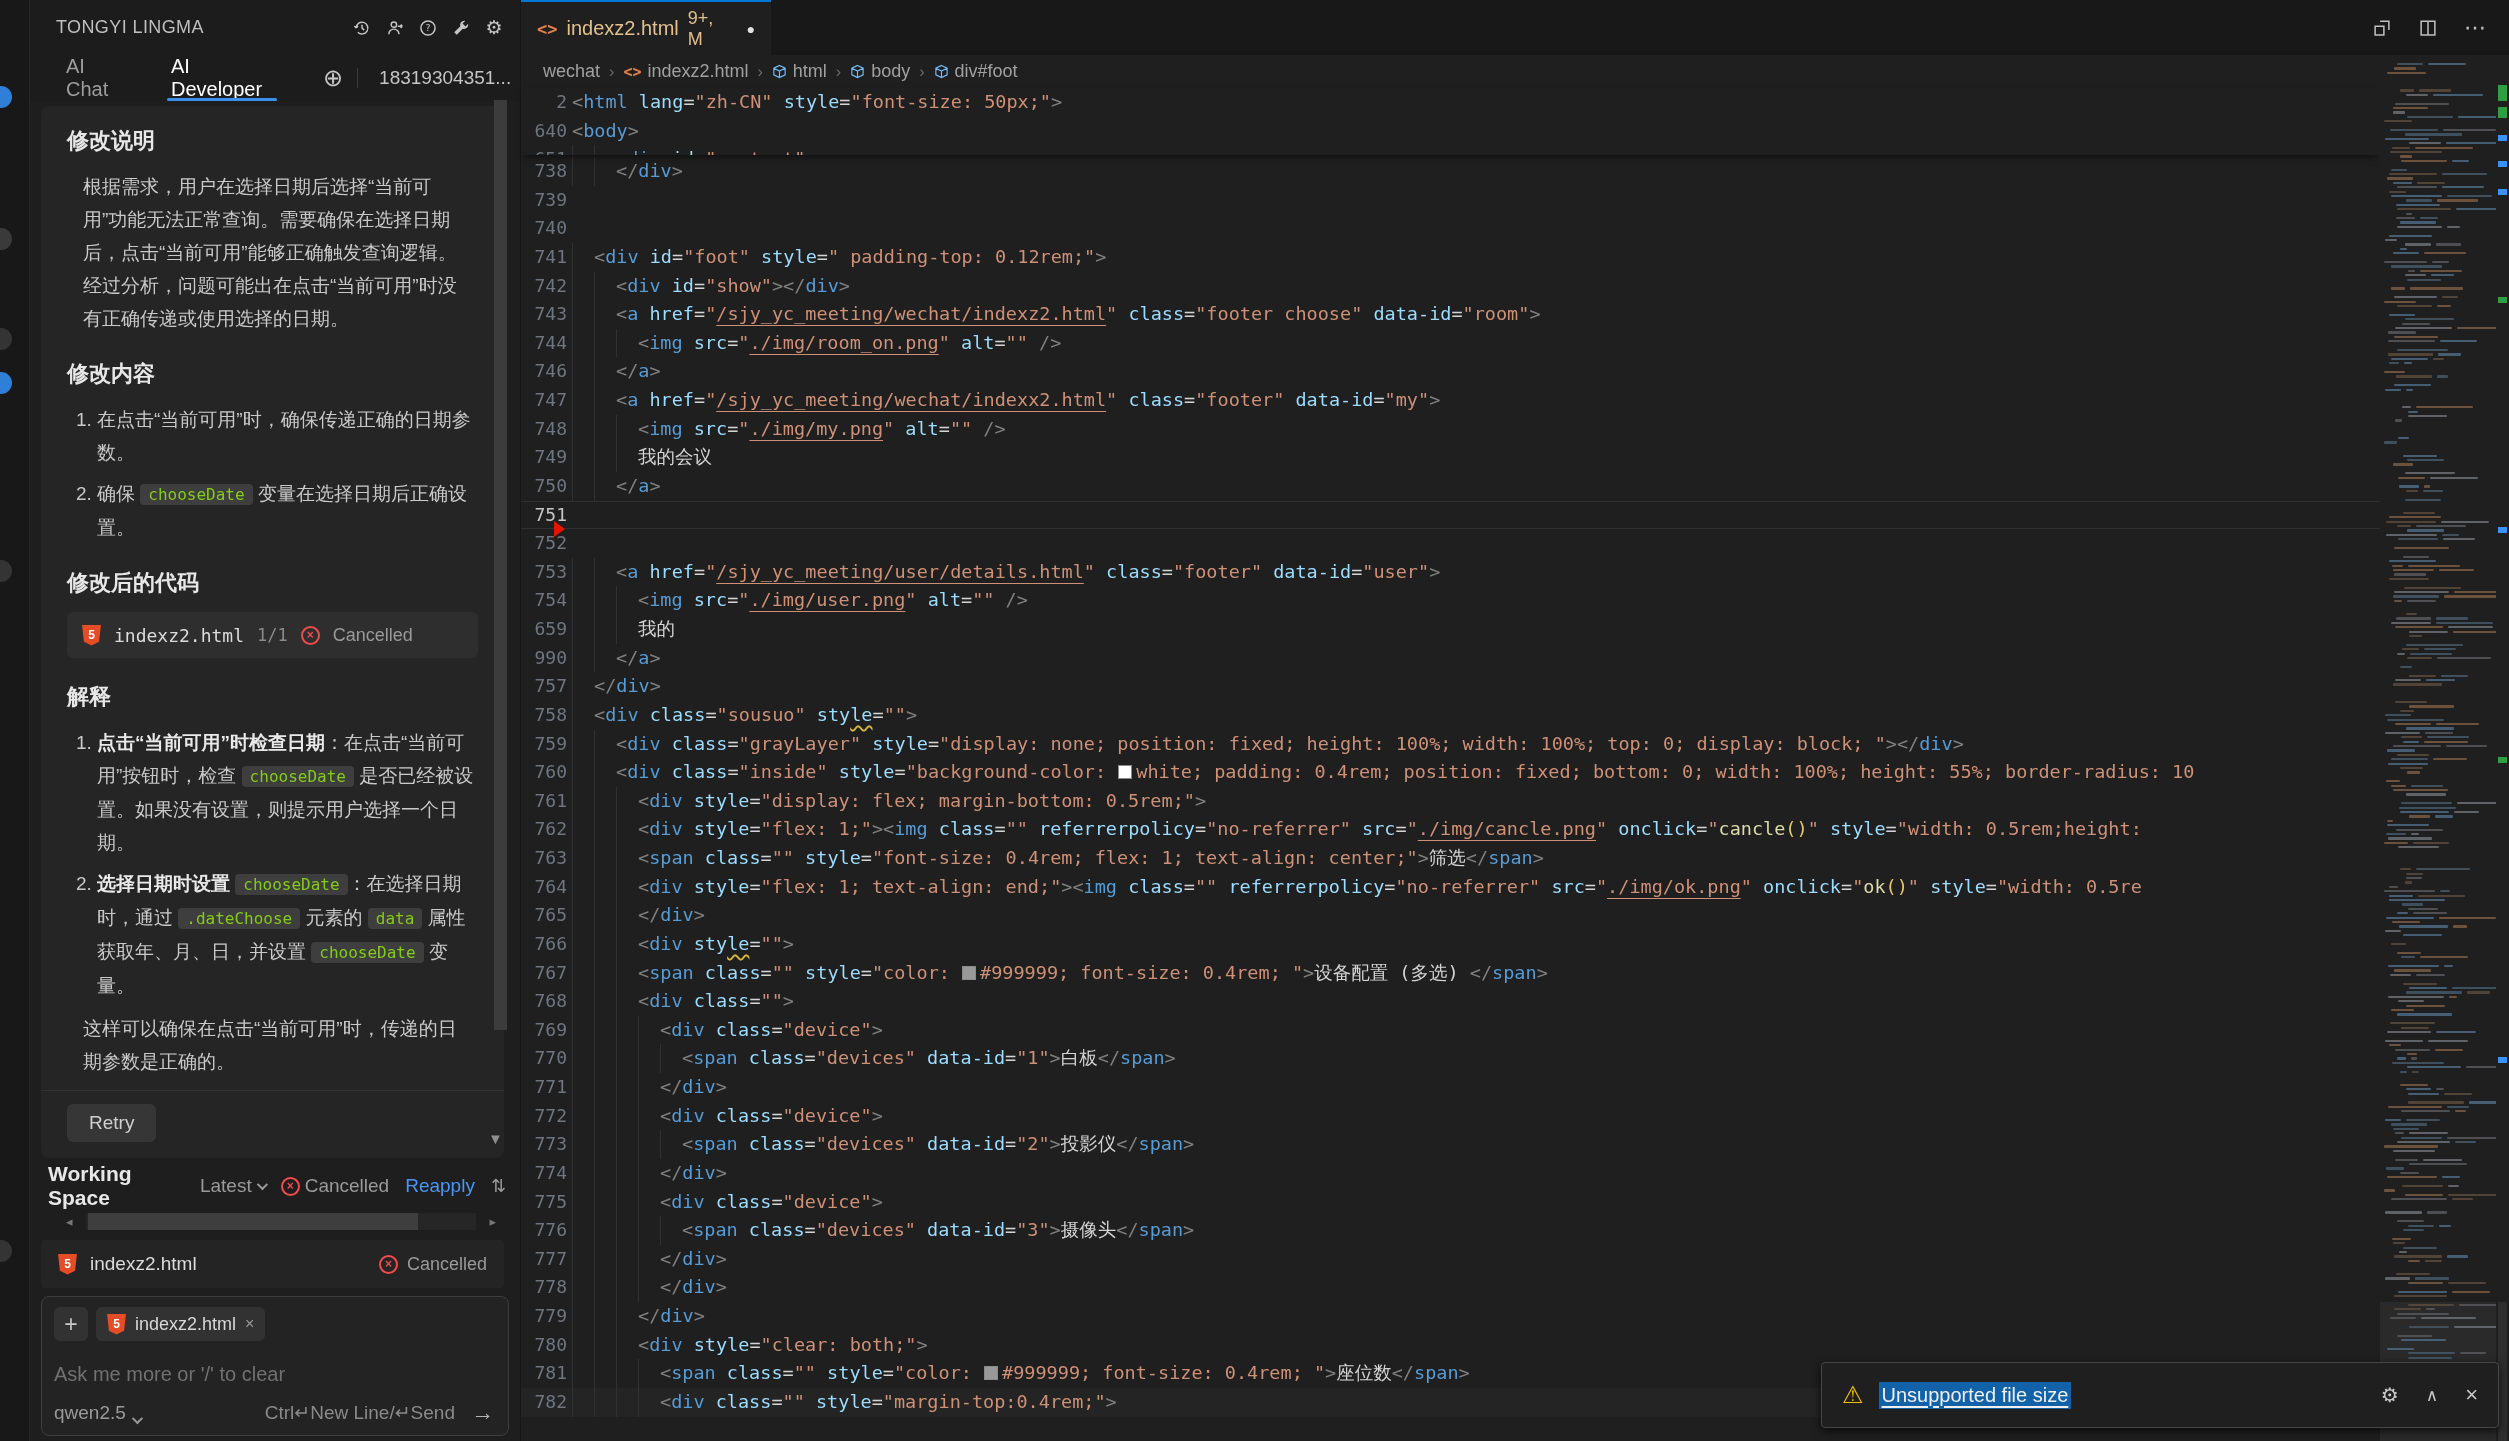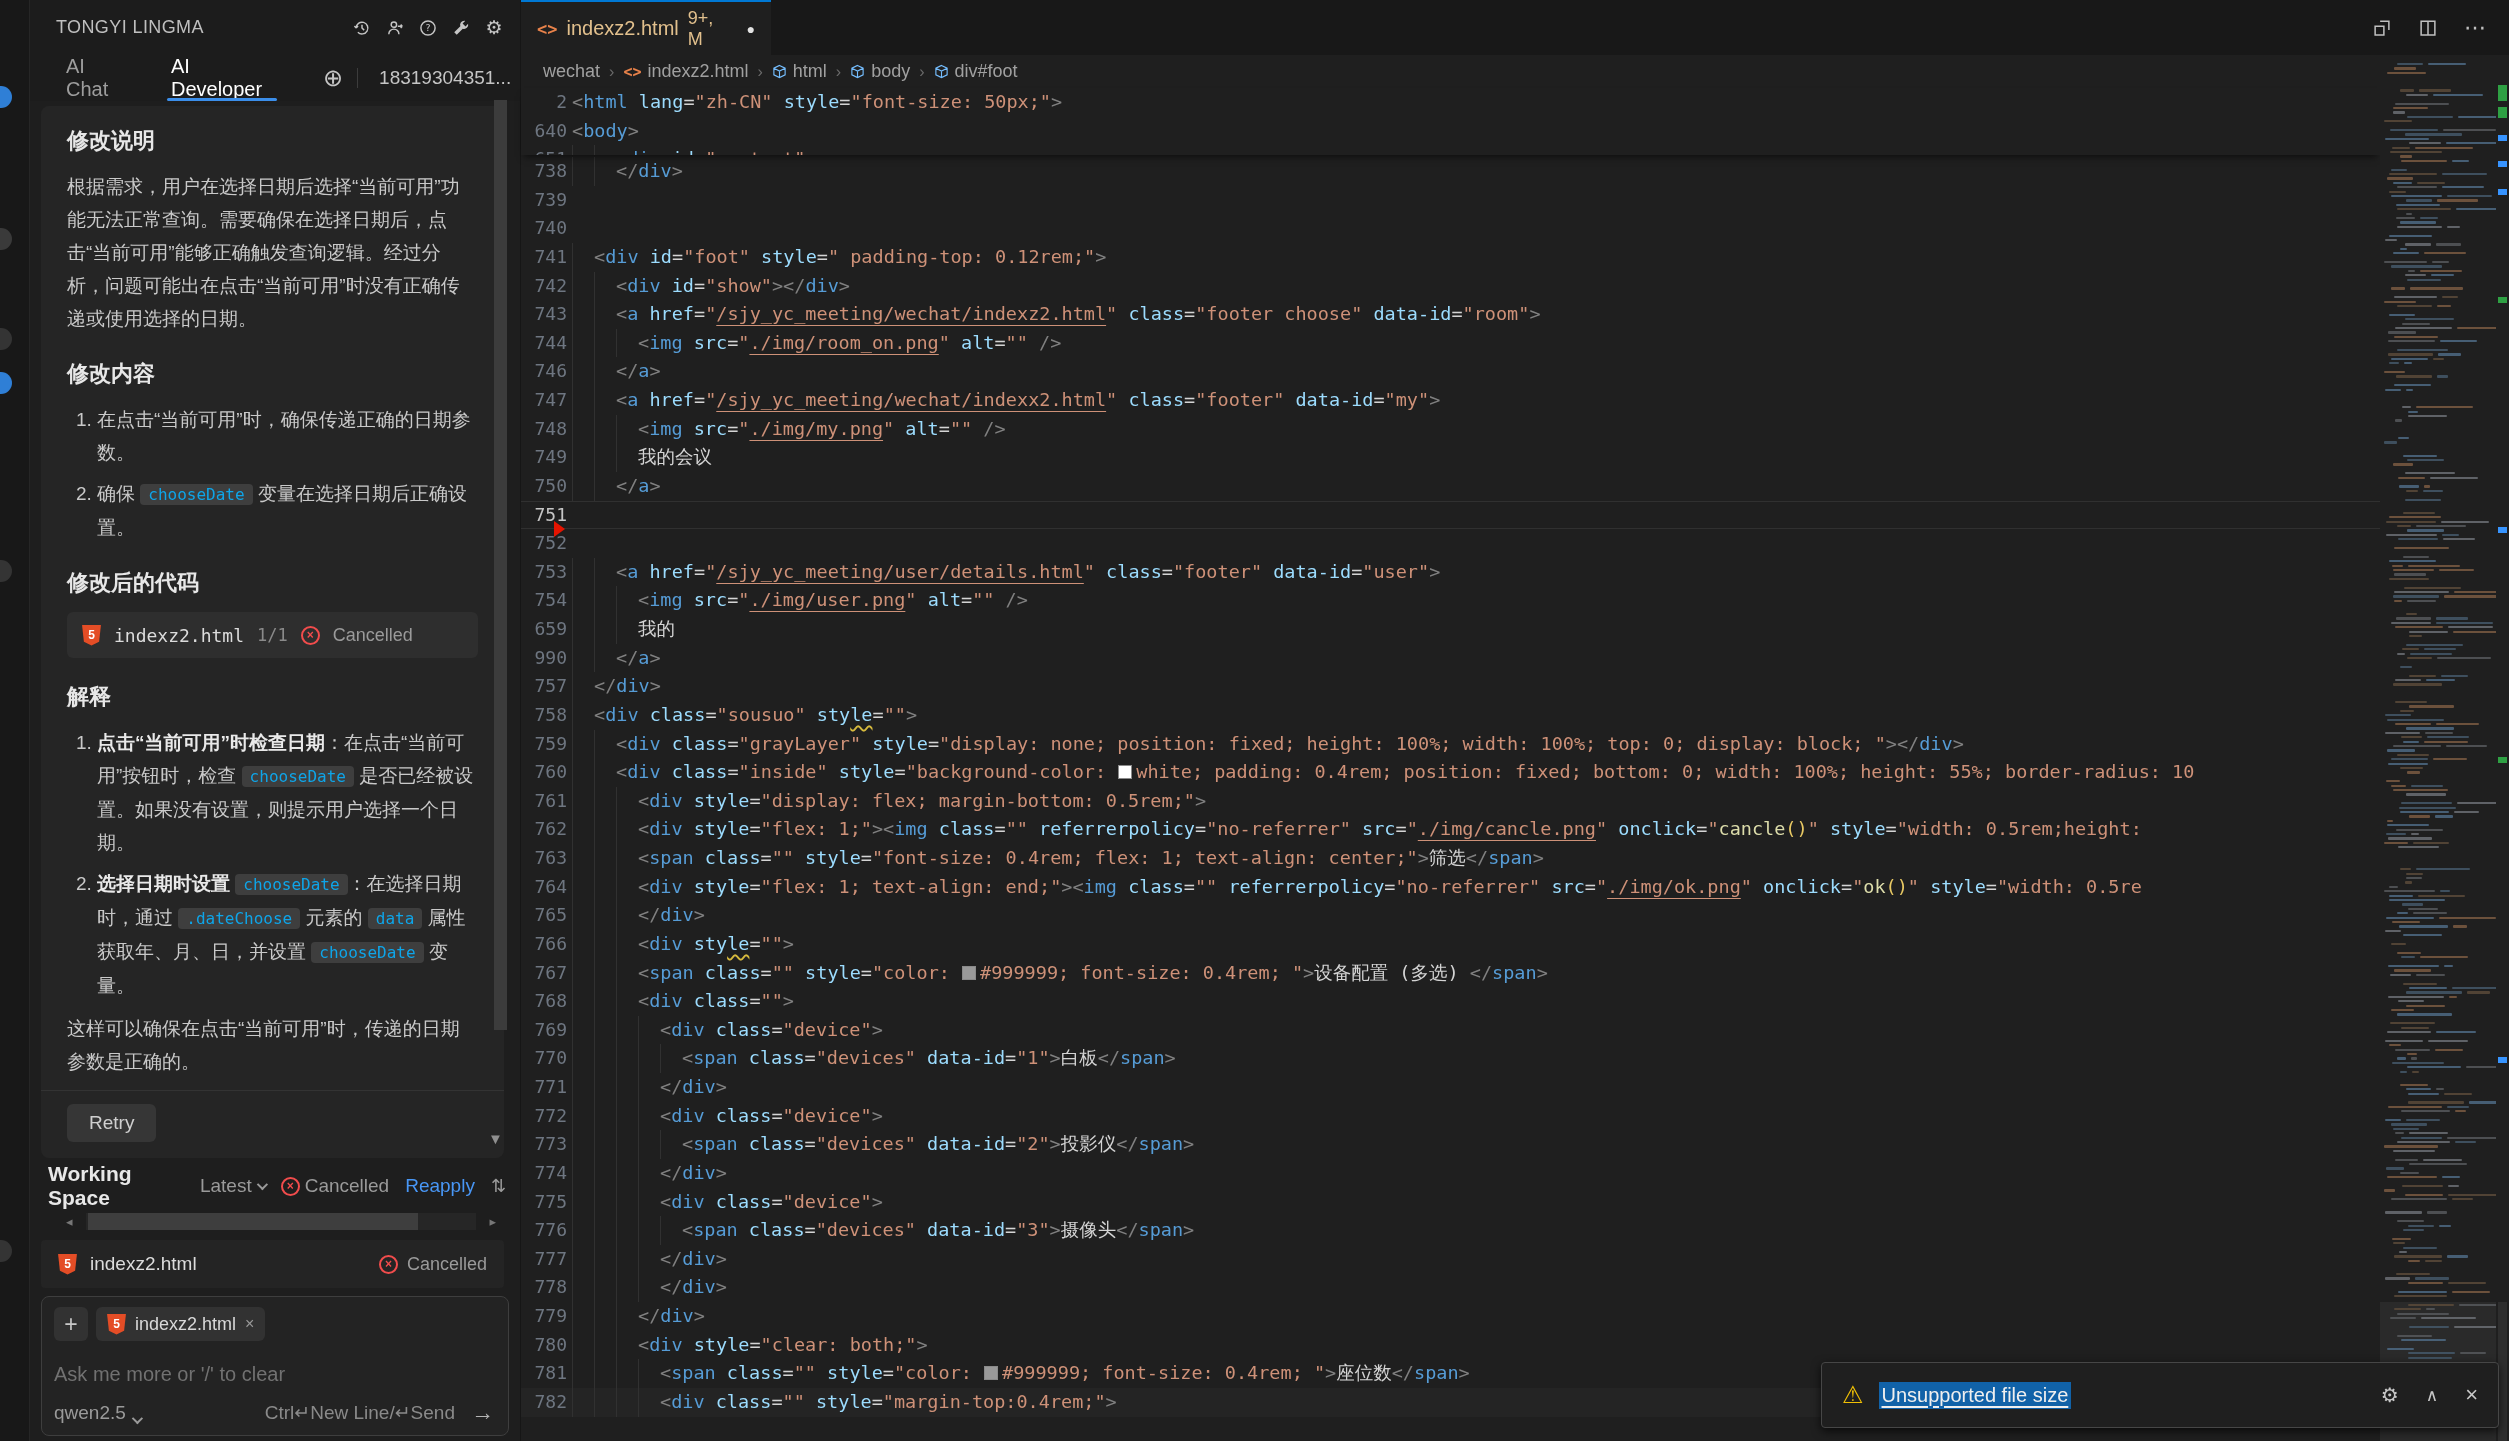--- a/index.html
+++ b/index.html
@@ -31,27 +31,27 @@
   #account { display:flex; align-items:center; gap:7px; font-size:19px; color:#c5c5c5;
     white-space:nowrap; overflow:hidden; }
 
   
   #chat-card { position:absolute; left:11px; top:106px; width:463px; height:1052px;
     background:#252525; border-radius:8px; display:flex; flex-direction:column;
     overflow:hidden; }
   #chat-body { flex:1; padding:16px 26px 0 26px; overflow:hidden; }
   .c-h { font-size:22px; font-weight:bold; color:#e7e7e7; margin:24px 0 14px 0; }
   .c-h:first-child { margin-top:4px; }
-  .c-p { font-size:19px; line-height:33px; color:#c9c9c9; margin:6px 0; }
+  .c-p { font-size:19px; line-height:33px; color:#c9c9c9; margin:6px 16px; }
   .c-ol { margin:4px 0 10px 4px; padding-left:26px; }
   .c-ol li { font-size:19px; line-height:33px; color:#c9c9c9; margin-bottom:8px; }
   .c-ol li::marker { color:#c9c9c9; }
   .seg-b { font-weight:bold; color:#e9e9e9; }
   .seg-c { font-family:"DejaVu Sans Mono", monospace; font-size:16px; background:#3e3e3e;
-    border-radius:4px; padding:1px 8px; color:#0ea5e9; white-space:nowrap; }
+    border-radius:4px; padding:1px 8px; color:#84cc16; white-space:nowrap; }
   .file-chip { background:#2e2e2e; border-radius:6px; height:46px; display:flex;
     align-items:center; gap:13px; padding:0 15px; margin:8px 0 6px 0; }
   .html5 { width:19px; height:21px; background:#e44d26; color:#fff;
     clip-path:polygon(0 0,100% 0,90% 82%,50% 100%,10% 82%); font-weight:bold;
     font-size:12px; display:flex; align-items:center; justify-content:center; flex:none; }
   .chipname { font-family:"DejaVu Sans Mono", monospace; font-size:18px; color:#dcdcdc; }
   .chipprog { font-family:"DejaVu Sans Mono", monospace; font-size:17px; color:#8a8a8a; }
   .cx { width:19px; height:19px; border:2px solid #f14c4c; border-radius:50%;
     color:#f14c4c; font-size:12px; font-weight:bold; display:flex; align-items:center;
     justify-content:center; flex:none; }

